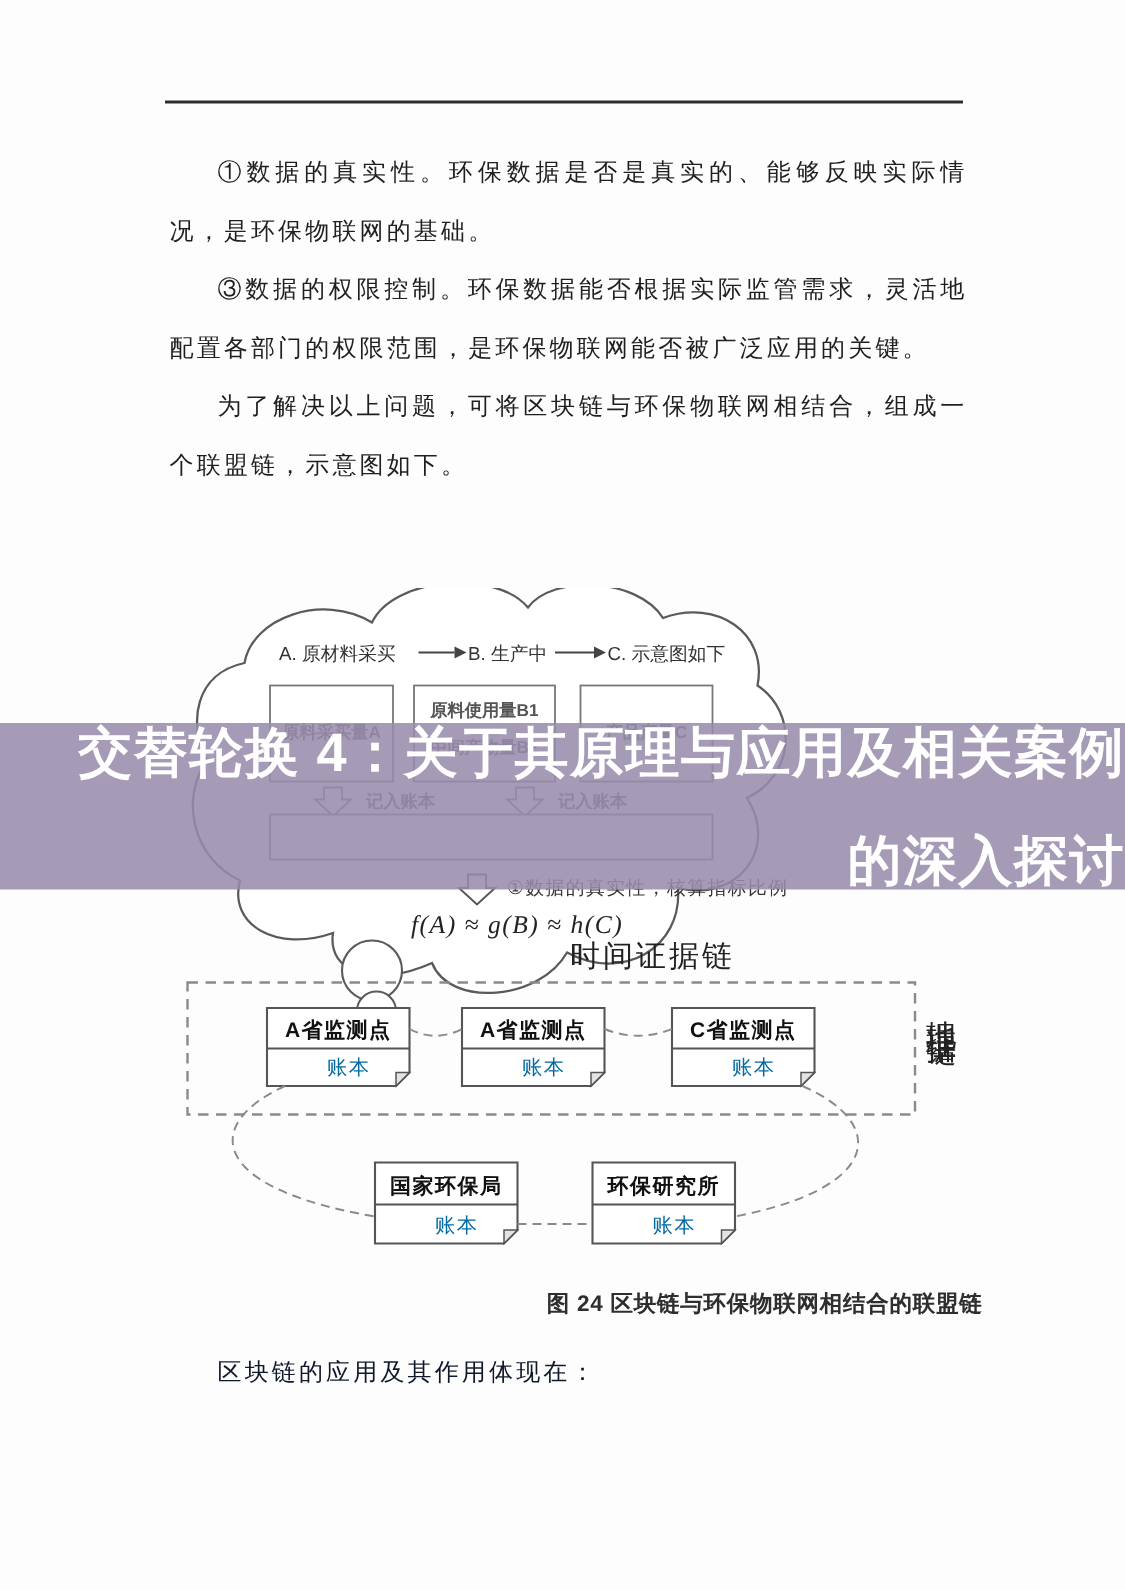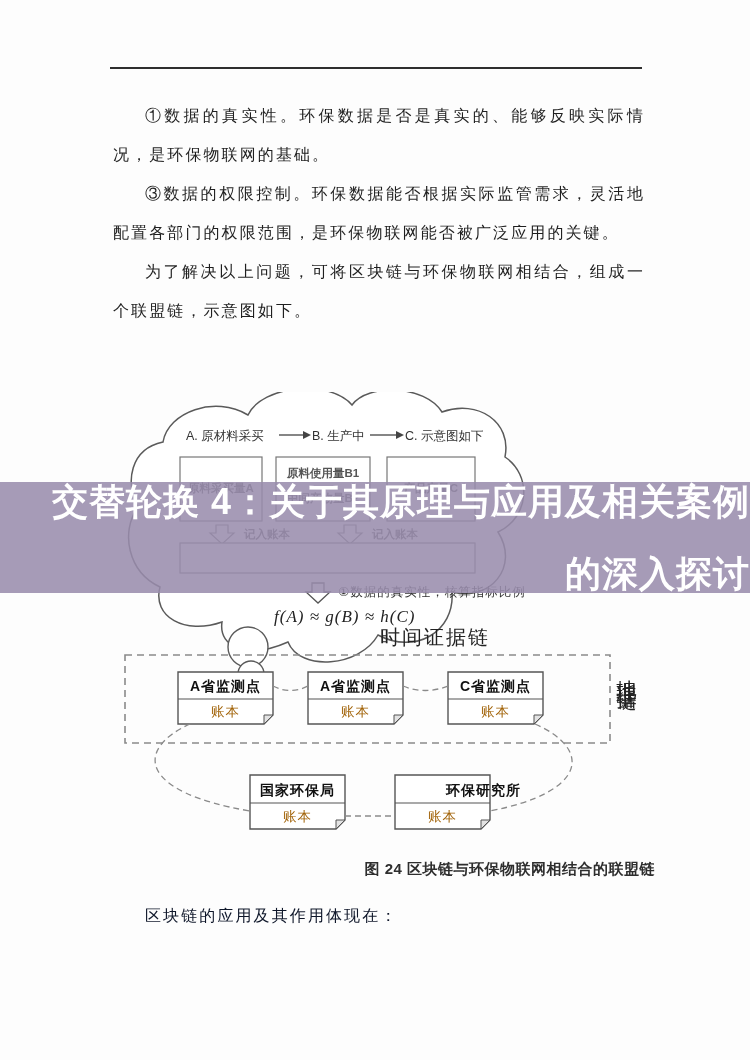--- a/index.html
+++ b/index.html
@@ -43,21 +43,21 @@
     font-family:"Liberation Serif","DejaVu Serif",serif;
     font-style:italic;font-size:17px;color:#222;letter-spacing:1px;
   }
   .time-chain{font-size:20px;color:#222;letter-spacing:2px;}
   .geo-chain{
     position:absolute;left:614px;top:664px;height:100px;
     writing-mode:vertical-rl;font-size:20px;color:#222;letter-spacing:3px;
   }
   .node-title{position:absolute;font-size:14px;font-weight:bold;color:#111;
     text-align:center;letter-spacing:1px;}
-  .node-ledger{position:absolute;font-size:13.5px;color:#a16207;text-align:center;letter-spacing:1px;}
+  .node-ledger{position:absolute;font-size:13.5px;color:#0369a1;text-align:left;letter-spacing:1px;padding-left:40px;}
   .fig-caption{
     position:absolute;left:115px;top:860px;width:540px;text-align:right;
     font-size:15px;font-weight:600;color:#2e2e2e;letter-spacing:0.5px;
   }
   
   .banner{
     position:absolute;left:0;top:482px;width:750px;height:111px;
     background:rgba(153,140,172,0.87);
     display:flex;flex-direction:column;align-items:flex-end;justify-content:center;
     z-index:20;
@@ -172,21 +172,21 @@
 
     <div class="node-title" style="left:178px;top:286px;width:95px;">A省监测点</div>
     <div class="node-ledger" style="left:178px;top:311px;width:95px;">账本</div>
     <div class="node-title" style="left:308px;top:286px;width:95px;">A省监测点</div>
     <div class="node-ledger" style="left:308px;top:311px;width:95px;">账本</div>
     <div class="node-title" style="left:448px;top:286px;width:95px;">C省监测点</div>
     <div class="node-ledger" style="left:448px;top:311px;width:95px;">账本</div>
 
     <div class="node-title" style="left:250px;top:390px;width:95px;">国家环保局</div>
     <div class="node-ledger" style="left:250px;top:416px;width:95px;">账本</div>
-    <div class="node-title" style="left:395px;top:390px;width:95px;padding-left:41px;">环保研究所</div>
+    <div class="node-title" style="left:395px;top:390px;width:95px;">环保研究所</div>
     <div class="node-ledger" style="left:395px;top:416px;width:95px;">账本</div>
   </div>
 
   <div class="geo-chain">地理证据链</div>
 
   <div class="fig-caption">图 24 区块链与环保物联网相结合的联盟链</div>
 
   <div class="closing-text">
     <p>区块链的应用及其作用体现在：</p>
   </div>

